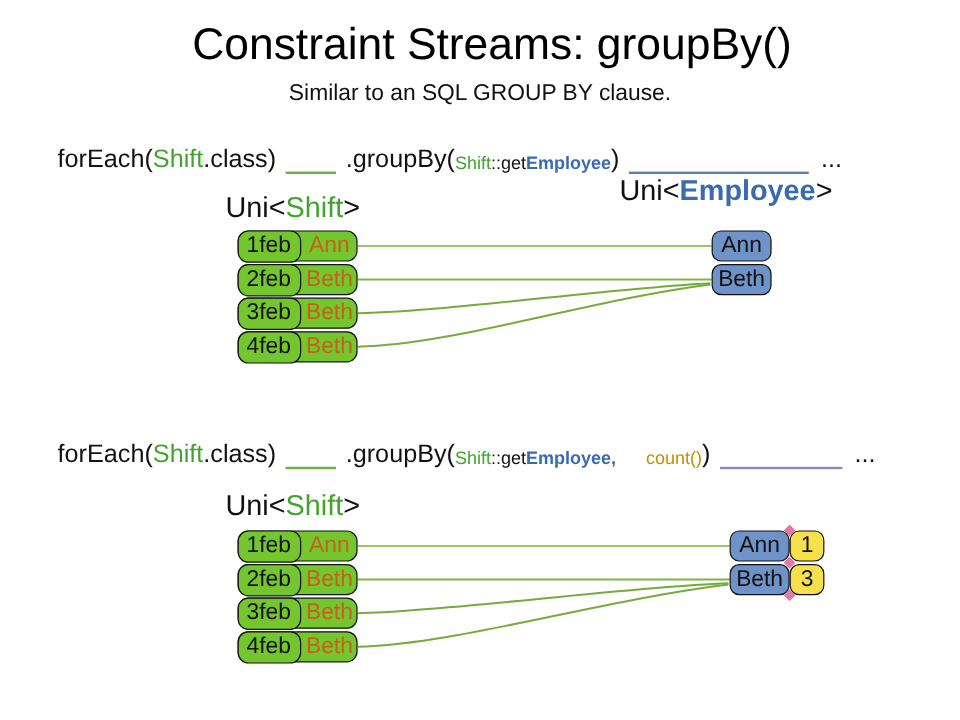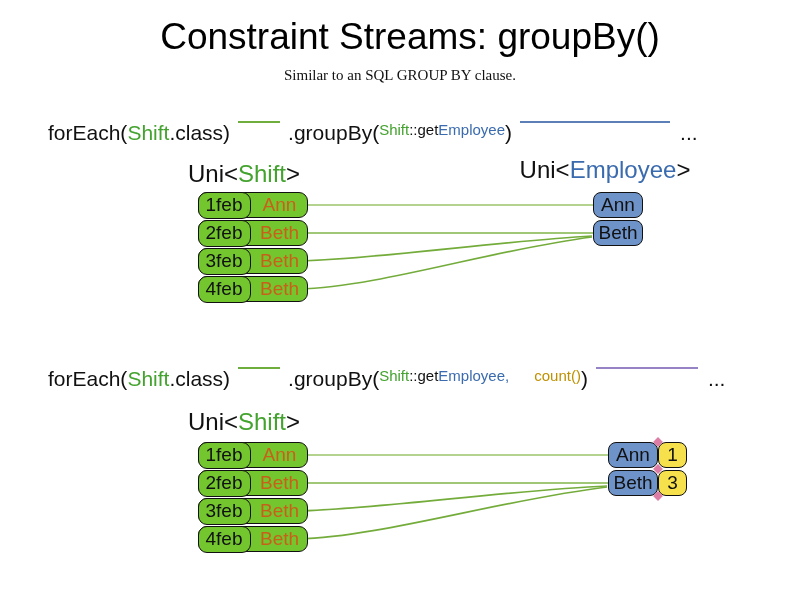--- a/index.html
+++ b/index.html
@@ -1,44 +1,44 @@
 <!DOCTYPE html>
 <html style="--code-green: #43A32E; --code-blue: #3A6BAE; --code-gold: #BF9000; --name-orange: #C8601A; --green-box-fill: #74C62F; --blue-box-fill: #6E93C8; --yellow-box-fill: #F6E04B; --box-border: #111111; --line-green-light: #9BC56A; --line-green-mid: #7FB547; --line-green-curve: #74AC3C; --code-line-green: #6FAD3C; --line-blue: #5C7FB8; --line-purple: #9583C5; --pink-diamond: #DD7CA4;"><head>
 <meta charset="utf-8">
 <style>
   html,body{margin:0;padding:0;background:#fff;}
   .slide{position:relative;width:800px;height:600px;background:#ffffff;overflow:hidden;
          font-family:"Liberation Sans",sans-serif;color:#111;}
   .title{position:absolute;top:16px;left:0;right:0;margin:0;text-align:center;
          font-size:37px;font-weight:400;color:#000;padding-left:20px;}
-  .subtitle{position:absolute;top:67px;left:0;right:0;text-align:center;font-size:15px;color:#111;font-family:Liberation Serif, serif;}
+  .subtitle{position:absolute;top:67px;left:0;right:0;text-align:center;font-size:19px;color:#111;}
 
-  .code-line{position:absolute;left:48px;display:flex;align-items:flex-start;
+  .code-line{position:absolute;left:48px;display:flex;align-items:flex-end;
              white-space:pre;font-size:21px;color:#111;}
   .code-line .sm{font-size:15px;}
   .g{color:var(--code-green,#43A32E);}
-  .b{color:var(--code-blue,#3A6BAE);}
+  .b{color:var(--code-blue,#3A6BAE);font-weight:bold;}
   .gold{color:var(--code-gold,#BF9000);margin-left:20px;}
   .sep{margin-right:5px;}
   .hline{border-top:2px solid #888;height:0;margin:0 8px;}
   .hline.green{width:42px;border-color:var(--code-line-green,#6FAD3C);}
   .hline.blue{width:150px;border-top-width:2px;border-color:var(--line-blue,#5C7FB8);}
   .hline.purple{width:102px;border-top-width:2px;border-color:var(--line-purple,#9583C5);}
   .ellipsis{margin-left:2px;}
 
   .type-label{position:absolute;font-size:24px;text-align:center;color:#111;white-space:pre;}
 
   .links{position:absolute;left:0;top:0;}
   .links path{fill:none;stroke-width:1.7px;}
   .lk-light{stroke:var(--line-green-light,#9BC56A);}
   .lk-mid{stroke:var(--line-green-mid,#7FB547);}
   .lk-curve{stroke:var(--line-green-curve,#74AC3C);}
 
   .shift-table{position:absolute;width:100px;}
-  .shift-row{position:relative;box-sizing:border-box;width:110px;height:26px;margin-bottom:2px;
+  .shift-row{position:relative;box-sizing:border-box;width:100px;height:26px;margin-bottom:2px;
              background:var(--green-box-fill,#74C62F);border:1.5px solid var(--box-border,#111);
              border-radius:9px;}
   .date-cell{position:absolute;left:-1.5px;top:-1.5px;bottom:-1.5px;width:53px;box-sizing:border-box;
              border:1.5px solid var(--box-border,#111);border-radius:9px;
              background:var(--green-box-fill,#74C62F);
              display:flex;align-items:center;justify-content:center;font-size:19px;color:#111;}
   .name-cell{position:absolute;left:53px;right:0;top:0;bottom:0;
              display:flex;align-items:center;justify-content:center;
              font-size:19px;color:var(--name-orange,#C8601A);}
 
@@ -78,21 +78,21 @@
   <div class="code-line" style="top:121px;">
     <span>forEach(</span><span class="g">Shift</span><span>.class)</span>
     <div class="hline green"></div>
     <span>.groupBy(</span><span class="sm g">Shift</span><span class="sm">::get</span><span class="sm b">Employee</span><span>)</span>
     <div class="hline blue"></div>
     <span class="ellipsis">...</span>
   </div>
 
   <div class="type-label" style="left:168px;top:160px;width:152px;"><span>Uni&lt;</span><span class="g">Shift</span><span>&gt;</span></div>
 
-  <div class="type-label" style="left:505px;top:156px;width:200px;"><span>Uni&lt;</span><span class="b">Employee</span><span>&gt;</span></div>
+  <div class="type-label" style="left:505px;top:146px;width:200px;"><span>Uni&lt;</span><span class="b">Employee</span><span>&gt;</span></div>
 
   <div class="shift-table" style="left:198px;top:192px;">
     <div class="shift-row">
       <span class="date-cell">1feb</span>
       <span class="name-cell">Ann</span>
     </div>
     <div class="shift-row">
       <span class="date-cell">2feb</span>
       <span class="name-cell">Beth</span>
     </div>

